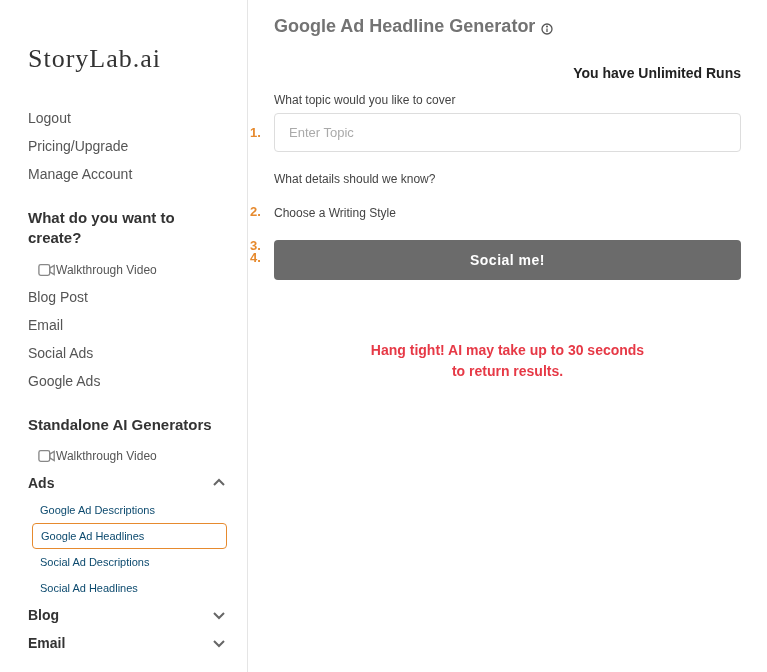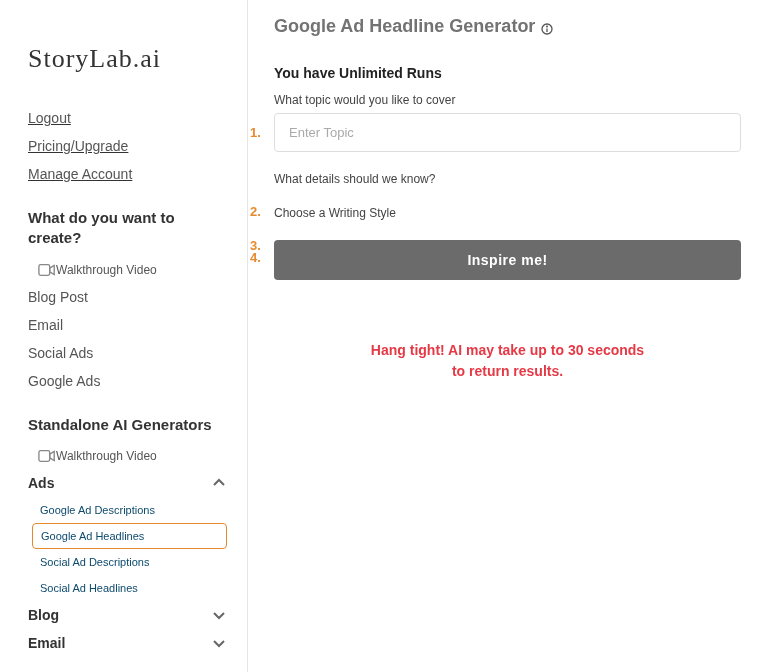--- a/index.html
+++ b/index.html
@@ -16,34 +16,34 @@
     .sub-item { font-size: 11px; color: #0c4a6e; padding: 7px 0 7px 2px; cursor: pointer; }
     .sub-item.selected { border: 1px solid #e68a2e; border-radius: 4px; padding: 6px 8px; margin-left: -6px; }
     .walkthrough { display: flex; align-items: flex-start; padding: 6px 0 6px 10px; font-size: 12px; color: #555; cursor: pointer; }
     .video-icon { width: 18px; height: 14px; }
     .video-icon svg { width: 18px; height: 14px; fill: none; stroke: #888; stroke-width: 1.5; }
     .main { flex: 1; padding: 16px 26px 20px 26px; position: relative; overflow-y: auto; }
     .page-title-row { display: flex; align-items: center; gap: 6px; margin-bottom: 16px; }
     .page-title { font-size: 18px; font-weight: 700; color: #737373; }
     .info-icon { width: 12px; height: 12px; }
     .info-icon svg { width: 12px; height: 12px; stroke: #555; stroke-width: 1.3; fill: none; }
-    .runs-banner { text-align: left; font-size: 14px; font-weight: 700; margin-bottom: 12px; color: #222; margin-top: 28px; }
+    .runs-banner { text-align: right; font-size: 14px; font-weight: 700; margin-bottom: 12px; color: #222; margin-top: 28px; }
     .field-block { margin-bottom: 20px; position: relative; }
     .step-num { position: absolute; left: -24px; top: 32px; color: #e68a2e; font-weight: 700; font-size: 13px; }
     .step-num.step-btn { top: 10px; }
     .field-label { font-size: 12px; color: #444; margin-bottom: 6px; display: block; }
     .text-input { width: 100%; padding: 11px 14px; border: 1px solid #ddd; border-radius: 4px; font-size: 13px; color: #333; }
     .text-input::placeholder { color: #aaa; }
     .textarea { width: 100%; padding: 14px 14px; border: 1px solid #ddd; border-radius: 4px; font-size: 12px; color: #aaa; line-height: 1.8; min-height: 130px; resize: none; font-family: inherit; white-space: pre-line; }
     .select-wrap { position: relative; width: 100%; }
     .select { width: 100%; padding: 11px 14px; border: 1px solid #ddd; border-radius: 4px; font-size: 13px; color: #555; text-align: center; appearance: none; background: #fff; cursor: pointer; }
     .select-chevron { position: absolute; right: 10px; top: 50%; transform: translateY(-50%); pointer-events: none; font-size: 9px; color: #999; }
     .inspire-btn { width: 100%; padding: 12px; background: #6b6b6b; color: #fff; border: none; border-radius: 4px; font-size: 14px; font-weight: 600; letter-spacing: 0.5px; cursor: pointer; }
     .wait-msg { text-align: center; color: #e63946; font-weight: 700; font-size: 14px; line-height: 1.5; margin-top: 60px; }
-    .account-links { margin-bottom: 4px; text-decoration: underline; }
+    .account-links { margin-bottom: 4px; }
   </style>
 </head>
 <body>
 
 <div class="container">
 
   <aside class="sidebar">
     <div class="logo">StoryLab.ai</div>
 
     <div class="account-links">
@@ -137,19 +137,19 @@
       <label class="field-label">What details should we know?</label>
     </div>
 
     <div class="field-block">
       <span class="step-num">3.</span>
       <label class="field-label">Choose a Writing Style</label>
     </div>
 
     <div class="field-block">
       <span class="step-num step-btn">4.</span>
-      <button class="inspire-btn">Inspire me!</button>
+      <button class="inspire-btn">Social me!</button>
     </div>
 
     <div class="wait-msg" style="white-space: pre-line;">Hang tight! AI may take up to 30 seconds
 to return results.</div>
   </main>
 </div>
 
 </body></html>

